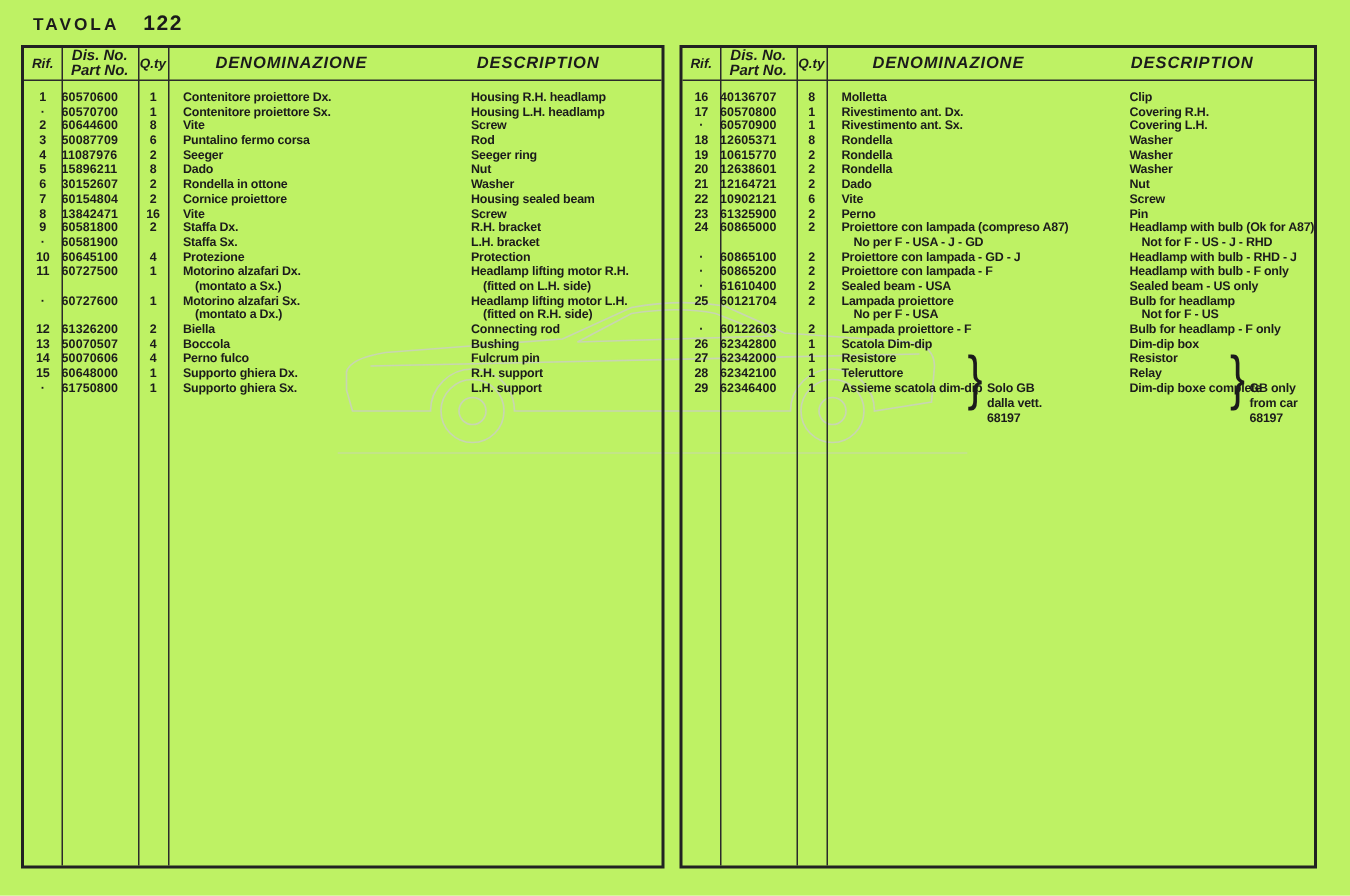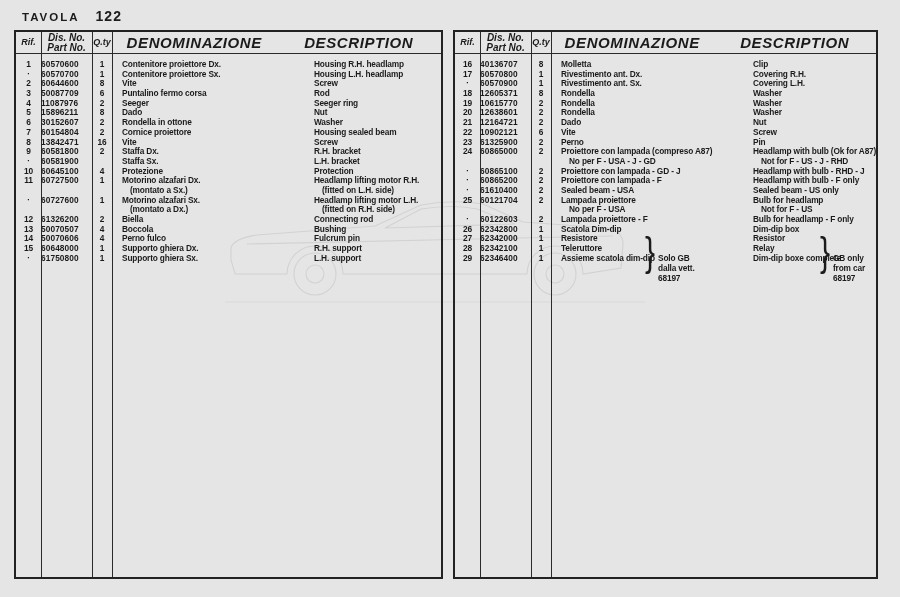--- a/index.html
+++ b/index.html
@@ -1,17 +1,17 @@
 <!DOCTYPE html>
 <html><head>
 <meta charset="utf-8">
 <style>
   html,body{margin:0;padding:0;}
   .page{
-    position:relative;width:900px;height:597px;background:#e5e5e5;
+    position:relative;width:900px;height:597px;background:#bef264;
     font-family:"Liberation Sans",sans-serif;color:#1b1b1b;overflow:hidden;
   }
   
   .page-title{position:absolute;left:22px;top:7px;font-weight:bold;}
   .page-title .tavola{font-size:11.5px;letter-spacing:2px;}
   .page-title .tav-num{font-size:14px;letter-spacing:1px;margin-left:16px;}
   
   .watermark{position:absolute;left:225px;top:182px;width:420px;height:130px;z-index:0;}
   
   .ptable{
@@ -22,21 +22,21 @@
   .ptable.t-right{left:453px;width:425px;}
   .vline{position:absolute;top:0;bottom:0;width:1px;background:#2b2b2b;}
   .vl1{left:25px;} .vl2{left:76px;} .vl3{left:96px;}
   .thead{
     position:relative;height:22px;border-bottom:1.5px solid #2b2b2b;box-sizing:border-box;
     display:grid;grid-template-columns:25px 51px 20px 1fr;align-items:center;
     font-style:italic;font-weight:bold;
   }
   .th{text-align:center;font-size:10px;line-height:9.5px;}
   .th.rif,.th.qty{font-size:9px;}
-  .th.names{display:grid;grid-template-columns:1fr 1fr;font-size:15px;letter-spacing:0.6px;font-style:italic;}
+  .th.names{display:grid;grid-template-columns:1fr 1fr;font-size:11px;letter-spacing:0.6px;font-style:italic;}
   .tbody{position:relative;padding-top:6px;}
   .line{display:grid;grid-template-columns:25px 51px 20px 1fr;height:9.7px;line-height:9.8px;
         font-weight:bold;font-size:8.3px;letter-spacing:-0.15px;white-space:nowrap;}
   .c{display:block;}
   .c.rif{text-align:center;font-size:8.4px;}
   .c.part{text-align:left;letter-spacing:0.1px;}
   .c.qty{text-align:center;}
   .c.dencell{position:relative;padding-left:10px;}
   .den-text{display:inline-block;}
   .den-text.indent{padding-left:8px;}

